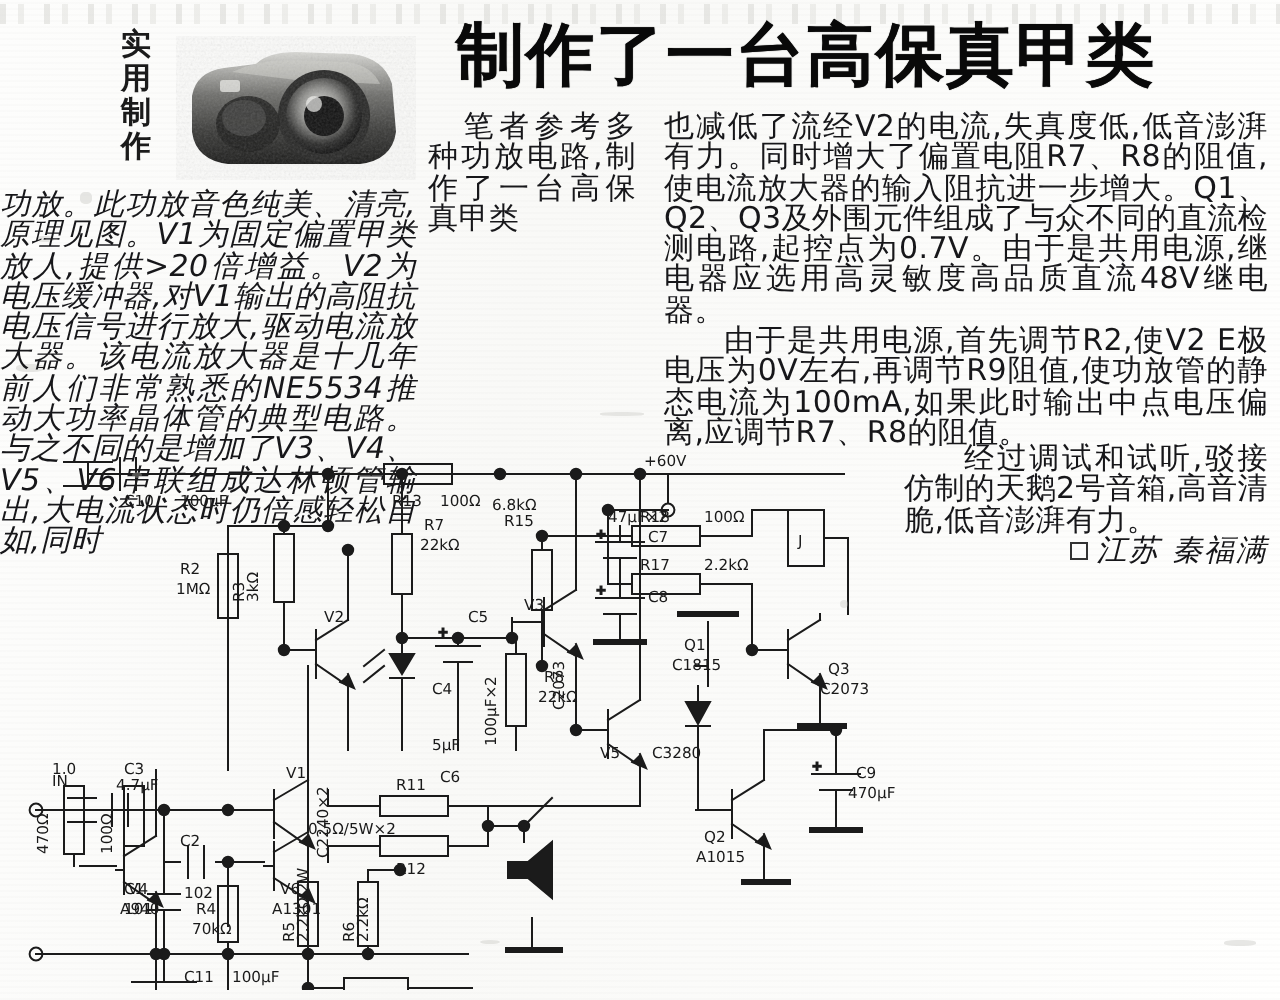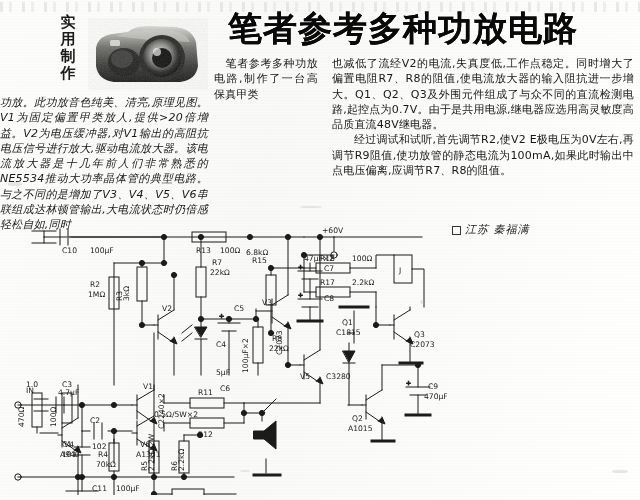--- a/index.html
+++ b/index.html
@@ -40,27 +40,27 @@
     font-weight:700;font-size:34px;line-height:44px;letter-spacing:1px;
     color:#090909;white-space:nowrap;
     text-shadow:0 0 .4px #000;
   }
   .rule{position:absolute;left:214px;top:52px;width:420px;height:1px;background:#9a9a96;opacity:.0;}
 
   
   .col{
     position:absolute;
     font-family:"DejaVu Sans","Liberation Sans",sans-serif;
-    font-size:11px;line-height:15.3px;color:#17171a;
+    font-size:15px;line-height:15.3px;color:#17171a;
     text-align:justify;text-justify:inter-character;
     letter-spacing:.2px;
   }
   .col p{margin:0;}
   .col p.ind{text-indent:2em;}
-  .sig{text-align:left;letter-spacing:1px;}
+  .sig{text-align:right;letter-spacing:1px;}
   .sig .box{display:inline-block;width:7px;height:7px;border:1px solid #333;margin-right:4px;vertical-align:middle;}
   .sig .nm{font-family:"DejaVu Serif","Liberation Serif",serif;font-style:italic;}
 
   #col-a{left:214px;top:56px;width:104px;}
   #col-b{left:0px;top:95px;width:208px;font-style:italic;}
   #col-c{left:332px;top:56px;width:302px;}
   #col-d{left:452px;top:222px;width:182px;}
 
   
   #schem{position:absolute;left:4px;top:215px;width:444px;height:280px;}
@@ -112,37 +112,38 @@
   <circle cx="74" cy="40" r="23" fill="#272726"></circle>
   <circle cx="74" cy="40" r="19" fill="url(#lensg)"></circle>
   <circle cx="74" cy="40" r="10" fill="#111"></circle>
   <circle cx="69" cy="34" r="4" fill="#f2f2ef" opacity=".7"></circle>
   <rect x="22" y="22" width="10" height="6" rx="1.5" fill="#e7e7e3" opacity=".8"></rect>
   <ellipse cx="36" cy="44" rx="16" ry="14" fill="#1d1d1c" opacity=".85"></ellipse>
   <ellipse cx="34" cy="41" rx="11" ry="9" fill="#454543" opacity=".8"></ellipse>
   <rect x="0" y="0" width="120" height="72" filter="url(#grain)" opacity=".20"></rect>
 </svg>
 
-<div class="title">笔者参考多种功放电路</div>
+<div class="title">制作了一台高保真甲类</div>
 <div class="rule"></div>
 
 <div class="col" id="col-a">
   <p>　笔者参考多种功放电路,制作了一台高保真甲类</p>
 </div>
 
 <div class="col" id="col-b">
   <p>功放。此功放音色纯美、清亮,原理见图。V1为固定偏置甲类放人,提供&gt;20倍增益。V2为电压缓冲器,对V1输出的高阻抗电压信号进行放大,驱动电流放大器。该电流放大器是十几年前人们非常熟悉的NE5534推动大功率晶体管的典型电路。与之不同的是增加了V3、V4、V5、V6串联组成达林顿管输出,大电流状态时仍倍感轻松自如,同时</p>
 </div>
 
 <div class="col" id="col-c">
-  <p>也减低了流经V2的电流,失真度低,工作点稳定。同时增大了偏置电阻R7、R8的阻值,使电流放大器的输入阻抗进一步增大。Q1、Q2、Q3及外围元件组成了与众不同的直流检测电路,起控点为0.7V。由于是共用电源,继电器应选用高灵敏度高品质直流48V继电器。</p>
-  <p class="ind">经过调试和试听,首先调节R2,使V2 E极电压为0V左右,再调节R9阻值,使功放管的静态电流为100mA,如果此时输出中点电压偏离,应调节R7、R8的阻值。</p>
+  <p>也减低了流经V2的电流,失真度低,低音澎湃有力。同时增大了偏置电阻R7、R8的阻值,使电流放大器的输入阻抗进一步增大。Q1、Q2、Q3及外围元件组成了与众不同的直流检测电路,起控点为0.7V。由于是共用电源,继电器应选用高灵敏度高品质直流48V继电器。</p>
+  <p class="ind">由于是共用电源,首先调节R2,使V2 E极电压为0V左右,再调节R9阻值,使功放管的静态电流为100mA,如果此时输出中点电压偏离,应调节R7、R8的阻值。</p>
 </div>
 
 <div class="col" id="col-d">
+  <p class="ind">经过调试和试听,驳接仿制的天鹅2号音箱,高音清脆,低音澎湃有力。</p>
   <p class="sig">
     <span class="box"></span><span class="nm">江苏 秦福满</span>
   </p>
 </div>
 
 <svg id="schem" viewBox="0 0 444 280">
   <g stroke="#1b1b1b" stroke-width="1" fill="none" stroke-linecap="square">
 
     <path d="M40 22 H160"></path>
     <path d="M160 22 H300"></path>

